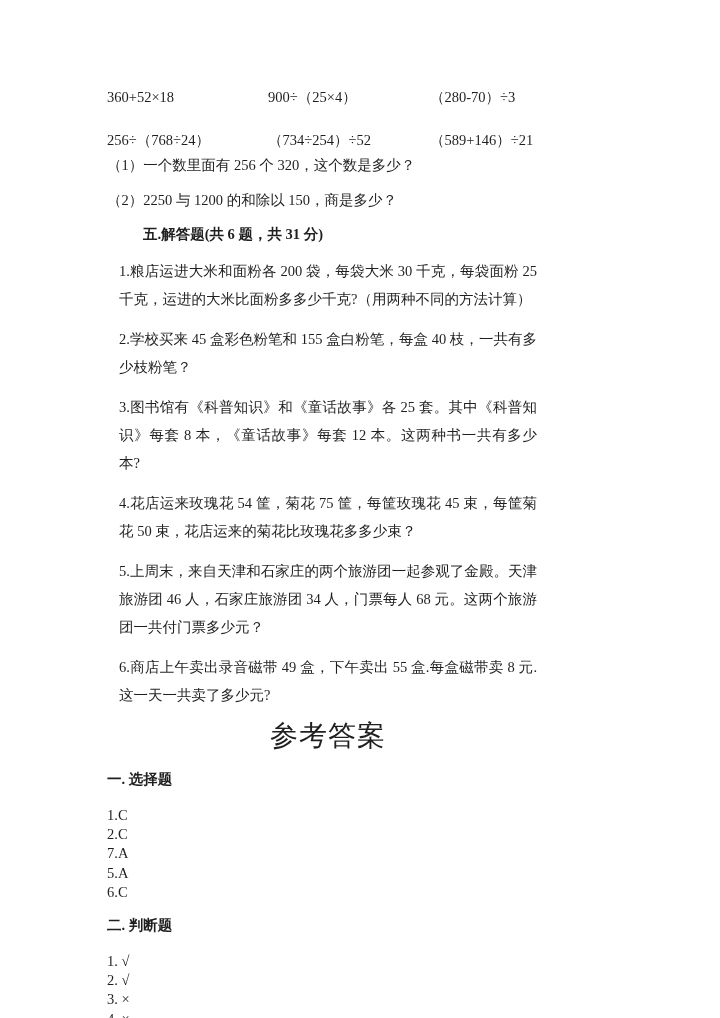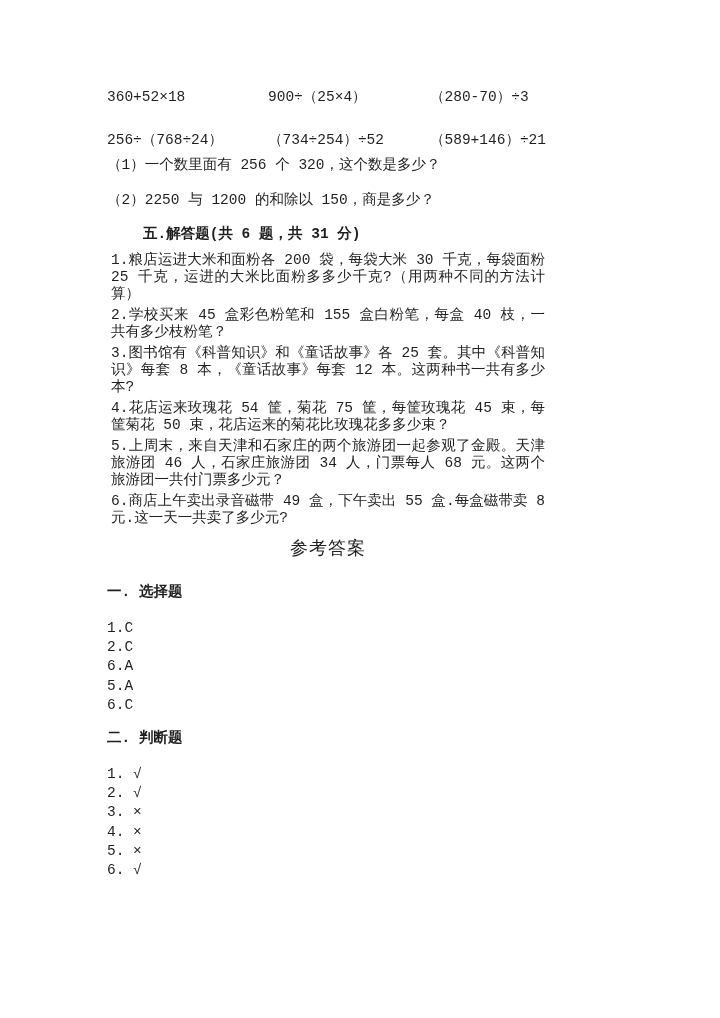--- a/index.html
+++ b/index.html
@@ -10,48 +10,48 @@
   body {
     width: 720px;
     height: 1018px;
     overflow: hidden;
   }
   .page {
     box-sizing: border-box;
     width: 657px;
     height: 1018px;
     padding: 87px 108px 0 107px;
-    font-family: Liberation Mono, monospace;
+    font-family: Liberation Serif, serif;
     color: #1f1f1f;
     font-size: 14.5px;
     line-height: 21px;
   }
   .calc-grid {
     display: grid;
     grid-template-columns: 161px 162px 1fr;
     row-gap: 22px;
     white-space: nowrap;
   }
   .calc-grid span { display: block; }
   .line { margin: 0; }
   .m-item2   { margin-top: 14px; }
   .m-sub1    { margin-top: 4px; }
   .m-sub2    { margin-top: 14px; }
   .m-sec5    { margin-top: 13px; margin-left: 36px; }
   .bold { font-weight: bold; }
   .problems { margin-top: 7px; }
   .problems p {
-    margin: 4px;
-    line-height: 17px;
+    margin: 12px;
+    line-height: 28px;
     text-align: justify;
   }
   .problems p.gap-before { margin-top: 4px; }
   .answers-title {
     margin: 7px 0 0 0;
-    font-size: 18px;
+    font-size: 28px;
     font-weight: 400;
     line-height: 30px;
     text-align: center;
     letter-spacing: 1px;
   }
   .sec-heading1 { margin-top: 18px; }
   .sec-heading2 { margin-top: 13px; }
   .answer-list {
     list-style: none;
     margin: 16px 0 0 0;
@@ -88,21 +88,21 @@
     <p>5.上周末，来自天津和石家庄的两个旅游团一起参观了金殿。天津旅游团 46 人，石家庄旅游团 34 人，门票每人 68 元。这两个旅游团一共付门票多少元？</p>
     <p class="gap-before">6.商店上午卖出录音磁带 49 盒，下午卖出 55 盒.每盒磁带卖 8 元.这一天一共卖了多少元?</p>
   </div>
 
   <h1 class="answers-title">参考答案</h1>
 
   <p class="line sec-heading1 bold">一. 选择题</p>
   <ul class="answer-list">
     <li>1.C</li>
     <li>2.C</li>
-    <li>6.A</li>
+    <li>7.A</li>
     <li>5.A</li>
     <li>6.C</li>
   </ul>
 
   <p class="line sec-heading2 bold">二. 判断题</p>
   <ul class="answer-list">
     <li>1. √</li>
     <li>2. √</li>
     <li>3. ×</li>
     <li>4. ×</li>

